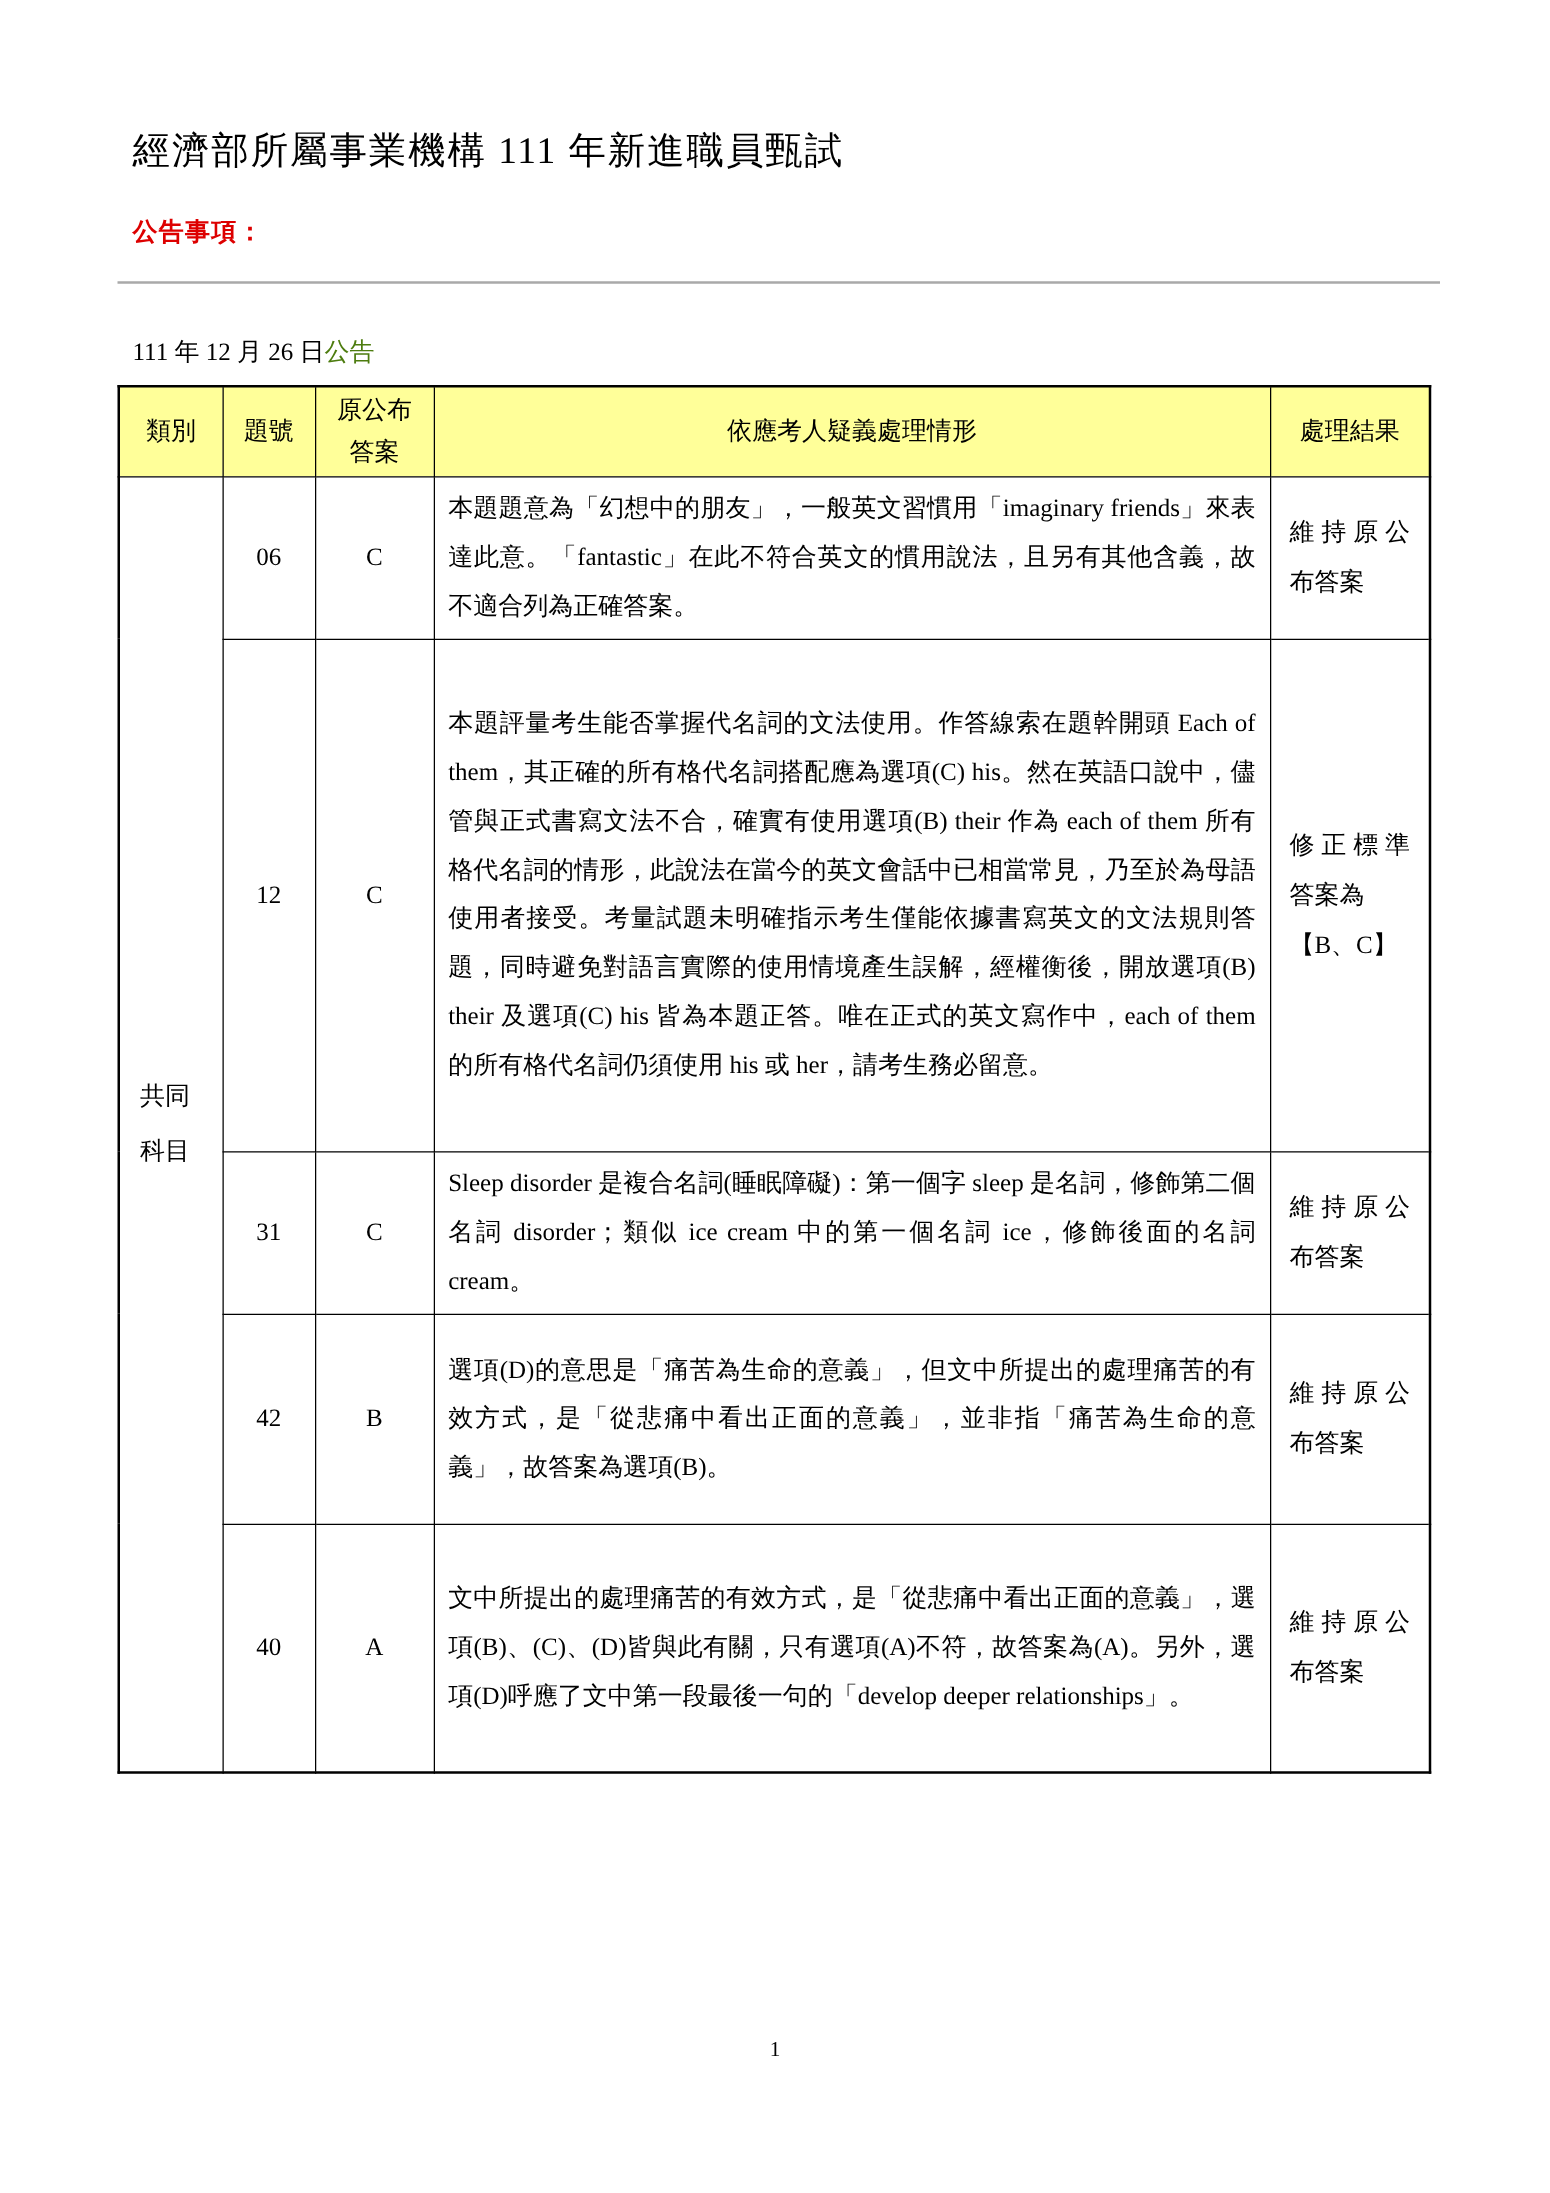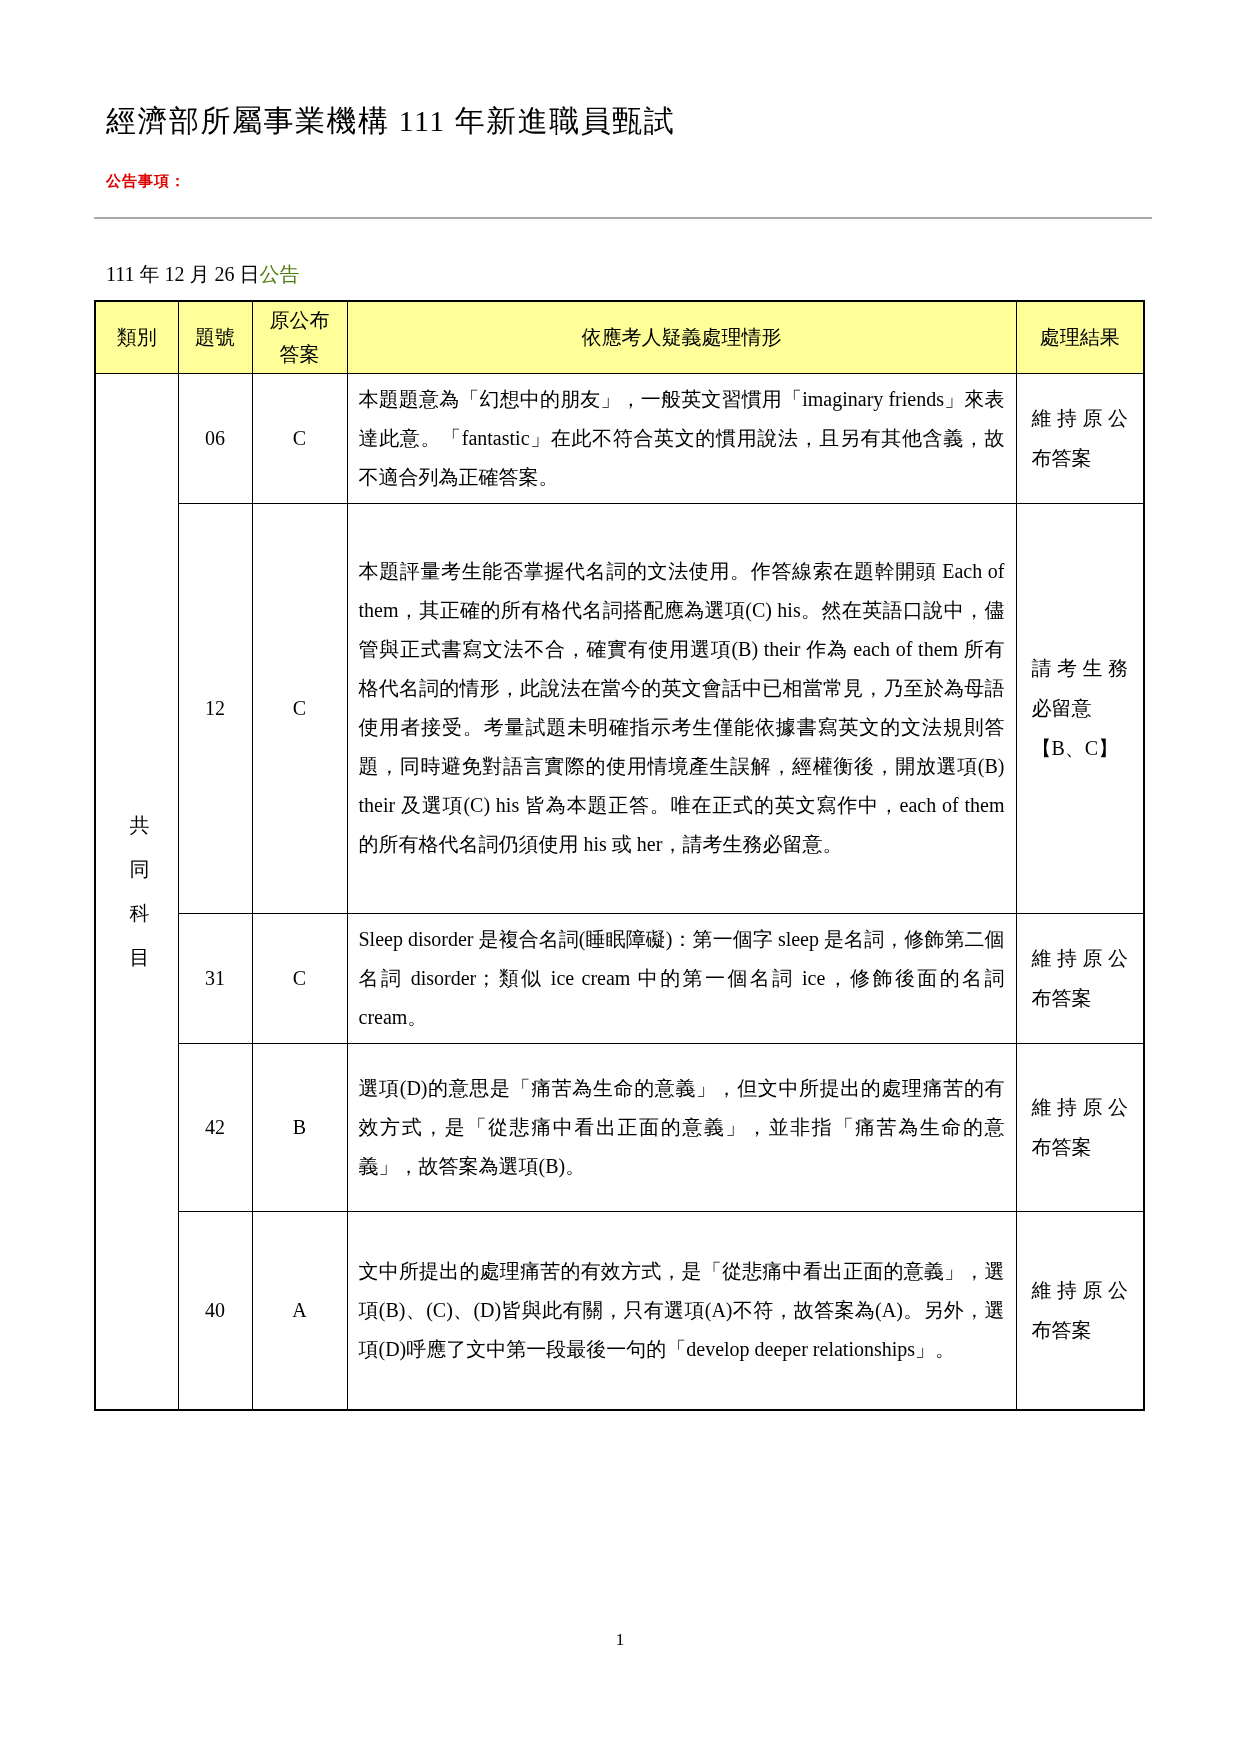--- a/index.html
+++ b/index.html
@@ -15,21 +15,21 @@
   }
   .doc-title {
     margin:0 0 0 12px;
     font-size:30px;
     font-weight:normal;
     letter-spacing:1.5px;
     line-height:42px;
   }
   .section-heading {
     margin:30px 0 0 12px;
-    font-size:15px;
+    font-size:20px;
     font-weight:bold;
     color:#dd0000;
     letter-spacing:1px;
   }
   .rule {
     width:1058px;
     border-bottom:2px solid #a9a9a9;
     margin-top:26px;
   }
   .announce-line {
@@ -66,23 +66,23 @@
     background:#ffff99;
     font-weight:normal;
     font-size:20px;
     line-height:34px;
     text-align:center;
     white-space:pre-line;
     padding:0 4px;
   }
   td { font-size:20px; }
   .cell-category {
-    text-align:right;
+    text-align:left;
     line-height:44px;
-    padding:0 28px;
+    padding:0 16px;
   }
   .cell-num, .cell-ans { text-align:center; }
   .cell-detail {
     text-align:justify;
     padding:6px 11px;
     line-height:39px;
   }
   .cell-result {
     padding:0 15px;
     line-height:40px;
@@ -139,21 +139,21 @@
         <td class="cell-category" rowspan="5">共同科目</td>
         <td class="cell-num">06</td>
         <td class="cell-ans">C</td>
         <td class="cell-detail">本題題意為「幻想中的朋友」，一般英文習慣用「imaginary friends」來表達此意。「fantastic」在此不符合英文的慣用說法，且另有其他含義，故不適合列為正確答案。</td>
         <td class="cell-result">維持原公布答案</td>
       </tr>
       <tr class="r1">
         <td class="cell-num">12</td>
         <td class="cell-ans">C</td>
         <td class="cell-detail">本題評量考生能否掌握代名詞的文法使用。作答線索在題幹開頭 Each of them，其正確的所有格代名詞搭配應為選項(C) his。然在英語口說中，儘管與正式書寫文法不合，確實有使用選項(B) their 作為 each of them 所有格代名詞的情形，此說法在當今的英文會話中已相當常見，乃至於為母語使用者接受。考量試題未明確指示考生僅能依據書寫英文的文法規則答題，同時避免對語言實際的使用情境產生誤解，經權衡後，開放選項(B) their 及選項(C) his 皆為本題正答。唯在正式的英文寫作中，each of them  的所有格代名詞仍須使用 his  或 her，請考生務必留意。</td>
-        <td class="cell-result">請考生務必留意
+        <td class="cell-result">修正標準答案為
 【B、C】</td>
       </tr>
       <tr class="r2">
         <td class="cell-num">31</td>
         <td class="cell-ans">C</td>
         <td class="cell-detail">Sleep disorder 是複合名詞(睡眠障礙)：第一個字 sleep 是名詞，修飾第二個名詞 disorder；類似 ice cream 中的第一個名詞 ice，修飾後面的名詞 cream。</td>
         <td class="cell-result">維持原公布答案</td>
       </tr>
       <tr class="r3">
         <td class="cell-num">42</td>

